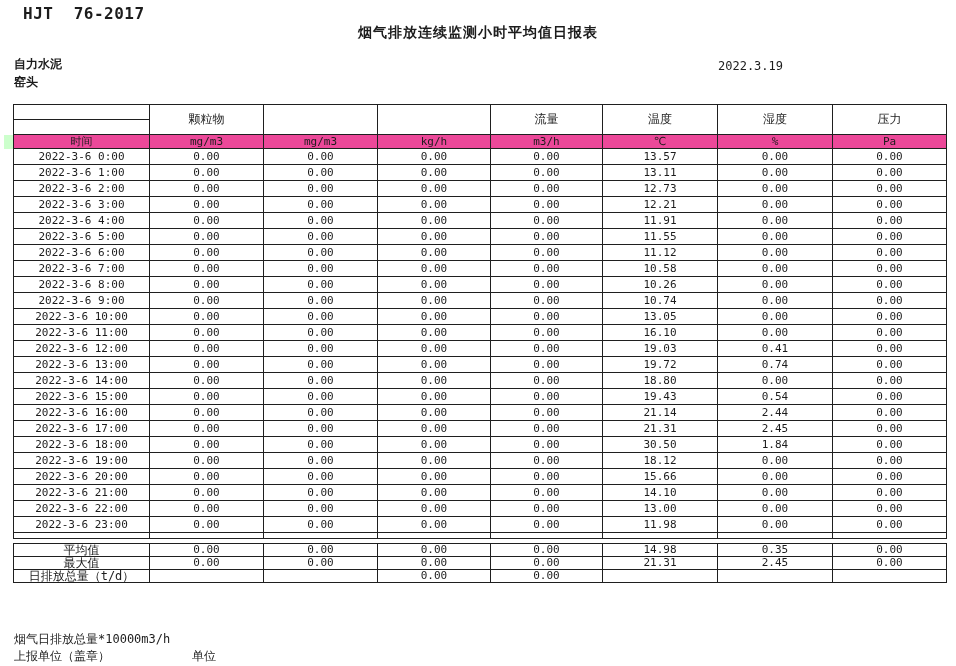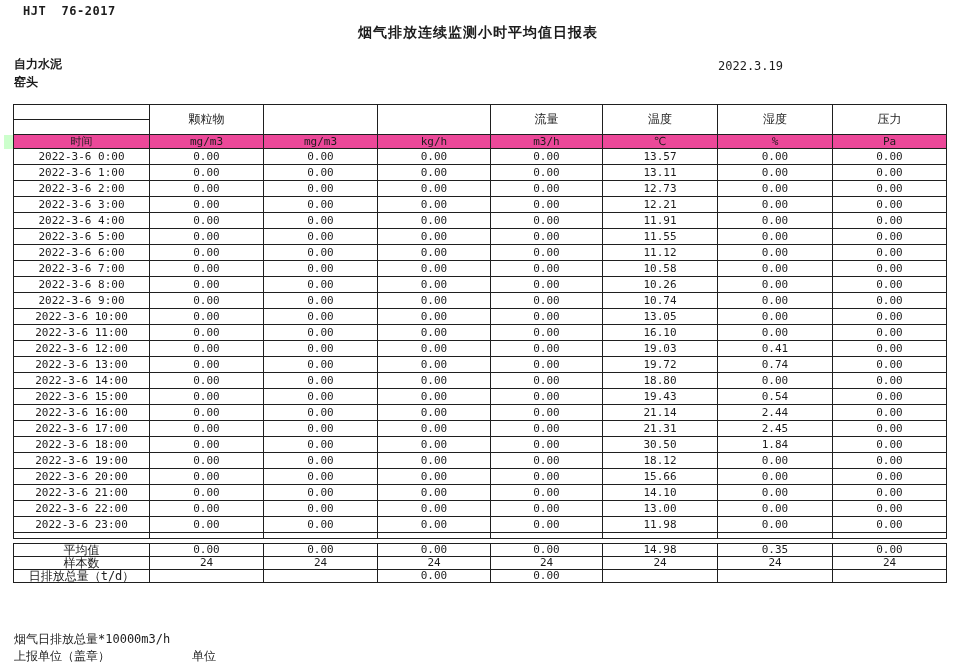--- a/index.html
+++ b/index.html
@@ -5,21 +5,21 @@
   * { box-sizing: border-box; }
   html,body { margin:0; padding:0; }
   body {
     position: relative;
     width: 956px; height: 666px;
     background: #ffffff;
     font-family: "DejaVu Sans Mono", "DejaVu Sans", monospace;
     color: #1c1c1c;
   }
   .abs { position: absolute; }
-  .doc-code { left:14px; top:4px; font-size:12px; font-weight:bold; white-space:pre; letter-spacing:0.5px;padding-left:9px; }
+  .doc-code { left:14px; top:4px; font-size:16px; font-weight:bold; white-space:pre; letter-spacing:0.5px;padding-left:9px; }
   .report-title { left:0; right:0; top:24px; text-align:center; font-size:14px; font-weight:bold; letter-spacing:1px; }
   .company { left:14px; top:56px; font-size:12px; font-weight:bold; }
   .station { left:14px; top:74px; font-size:12px; font-weight:bold; }
   .report-date { left:718px; top:59px; font-size:12px;text-align:right; }
   .tables { position:absolute; left:13px; top:104px; width:933px; }
   table { border-collapse:collapse; table-layout:fixed; width:933px; }
   td {
     border:1px solid #1f1f1f;
     text-align:center; vertical-align:middle;
     font-size:11px; padding:0 2px;
@@ -361,28 +361,28 @@
           <td data-name="summary-label-cell" class="lab">平均值</td>
           <td data-name="value-cell">0.00</td>
           <td data-name="value-cell">0.00</td>
           <td data-name="value-cell">0.00</td>
           <td data-name="value-cell">0.00</td>
           <td data-name="value-cell">14.98</td>
           <td data-name="value-cell">0.35</td>
           <td data-name="value-cell">0.00</td>
         </tr>
         <tr data-name="summary-row">
-          <td data-name="summary-label-cell" class="lab">样本数</td>
-          <td data-name="value-cell">24</td>
-          <td data-name="value-cell">24</td>
-          <td data-name="value-cell">24</td>
-          <td data-name="value-cell">24</td>
-          <td data-name="value-cell">24</td>
-          <td data-name="value-cell">24</td>
-          <td data-name="value-cell">24</td>
+          <td data-name="summary-label-cell" class="lab">最大值</td>
+          <td data-name="value-cell">0.00</td>
+          <td data-name="value-cell">0.00</td>
+          <td data-name="value-cell">0.00</td>
+          <td data-name="value-cell">0.00</td>
+          <td data-name="value-cell">21.31</td>
+          <td data-name="value-cell">2.45</td>
+          <td data-name="value-cell">0.00</td>
         </tr>
         <tr data-name="summary-row">
           <td data-name="summary-label-cell" class="lab">日排放总量（t/d）</td>
           <td data-name="value-cell"></td>
           <td data-name="value-cell"></td>
           <td data-name="value-cell">0.00</td>
           <td data-name="value-cell">0.00</td>
           <td data-name="value-cell"></td>
           <td data-name="value-cell"></td>
           <td data-name="value-cell"></td>

